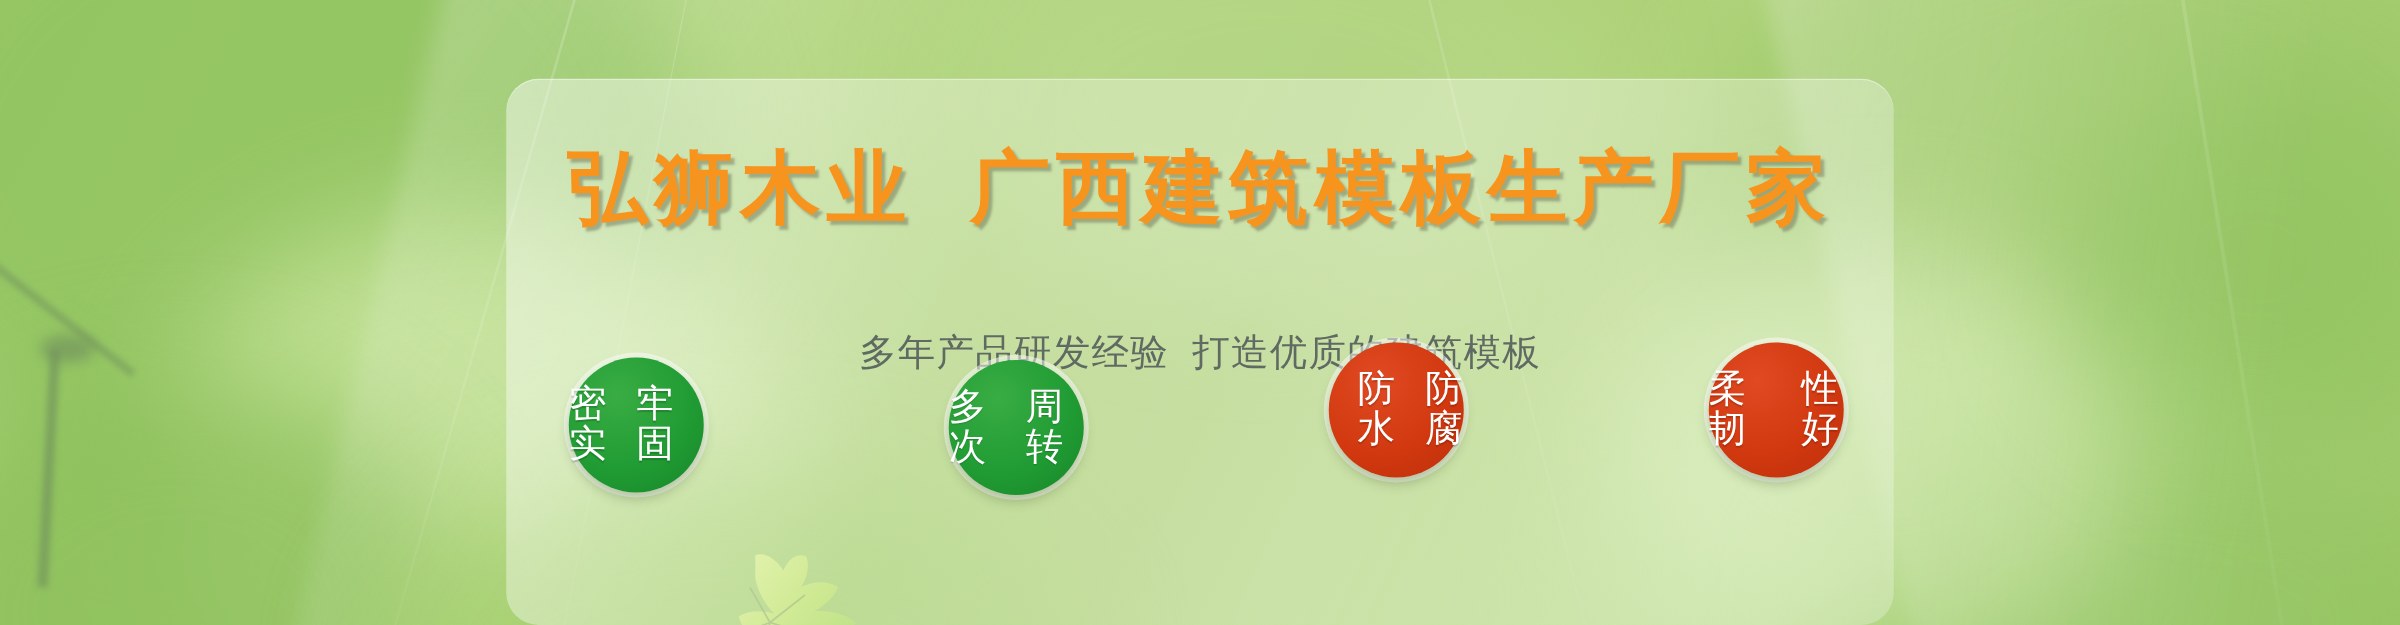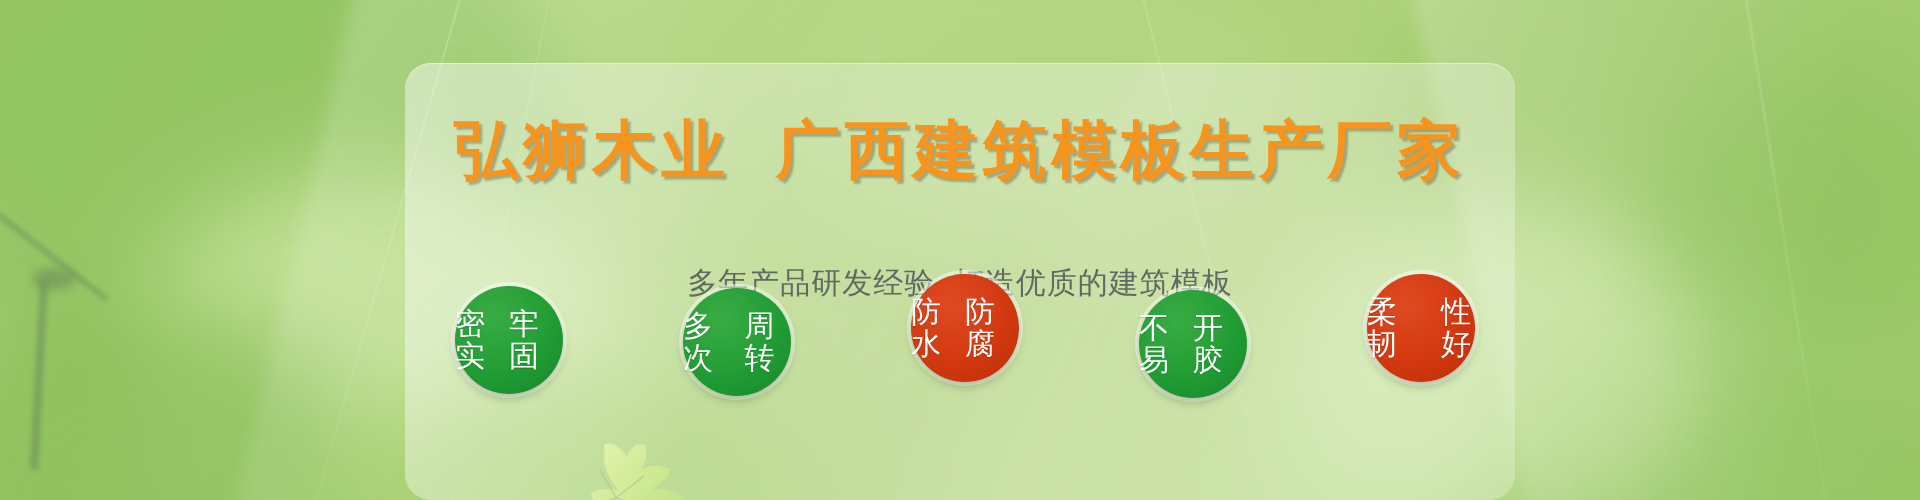--- a/index.html
+++ b/index.html
@@ -202,27 +202,23 @@
 
   <div class="badges" id="badge-row">
       <div class="badge green" style="margin-top: 0px;">
         <span>密实</span>
         <span>牢固</span>
       </div>
       <div class="badge green" style="margin-top: 2px; gap: 15px;">
         <span>多次</span>
         <span>周转</span>
       </div>
-      <div class="badge red" style="margin-top: -12px;">
+      <div class="badge red" style="margin-top: -12px; text-align: right;">
         <span>防水</span>
         <span>防腐</span>
-      </div>
-      <div class="badge green" style="margin-top: 4px;">
-        <span>不易</span>
-        <span>开胶</span>
       </div>
       <div class="badge red" style="margin-top: -12px; gap: 40px;">
         <span>柔韧</span>
         <span>性好</span>
       </div>
     </div>
 
 </div>
 
 </body></html>

